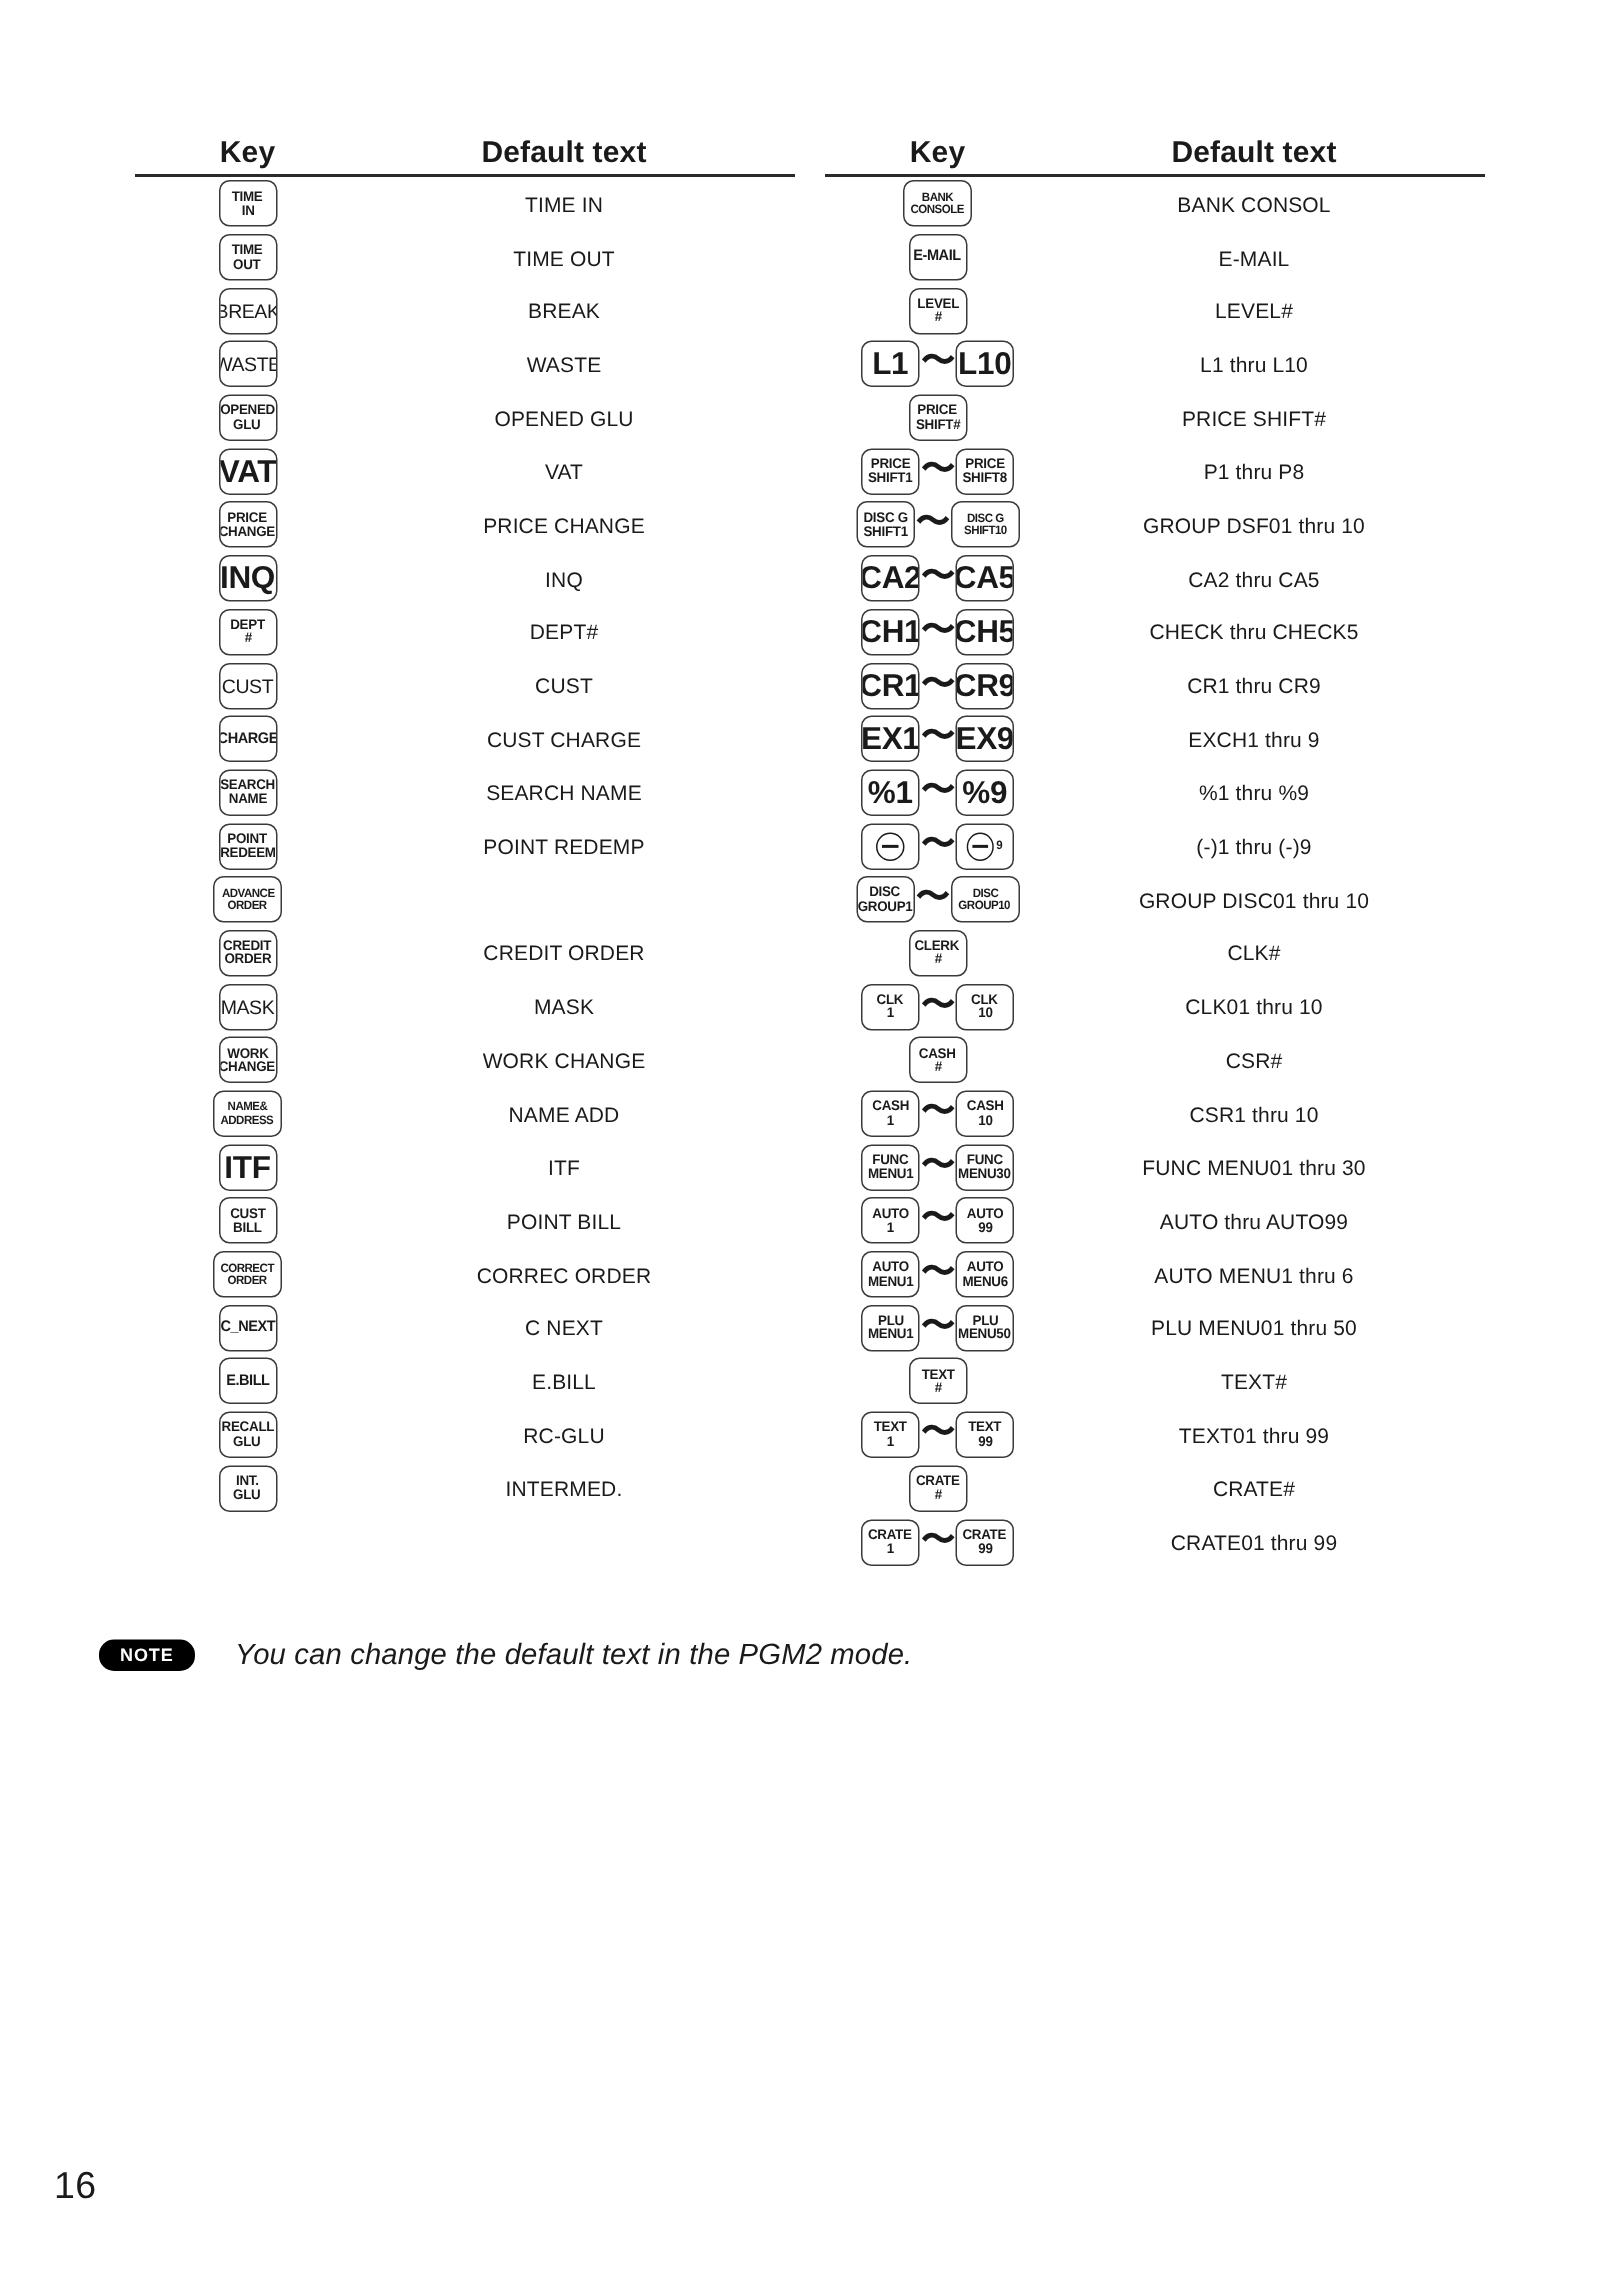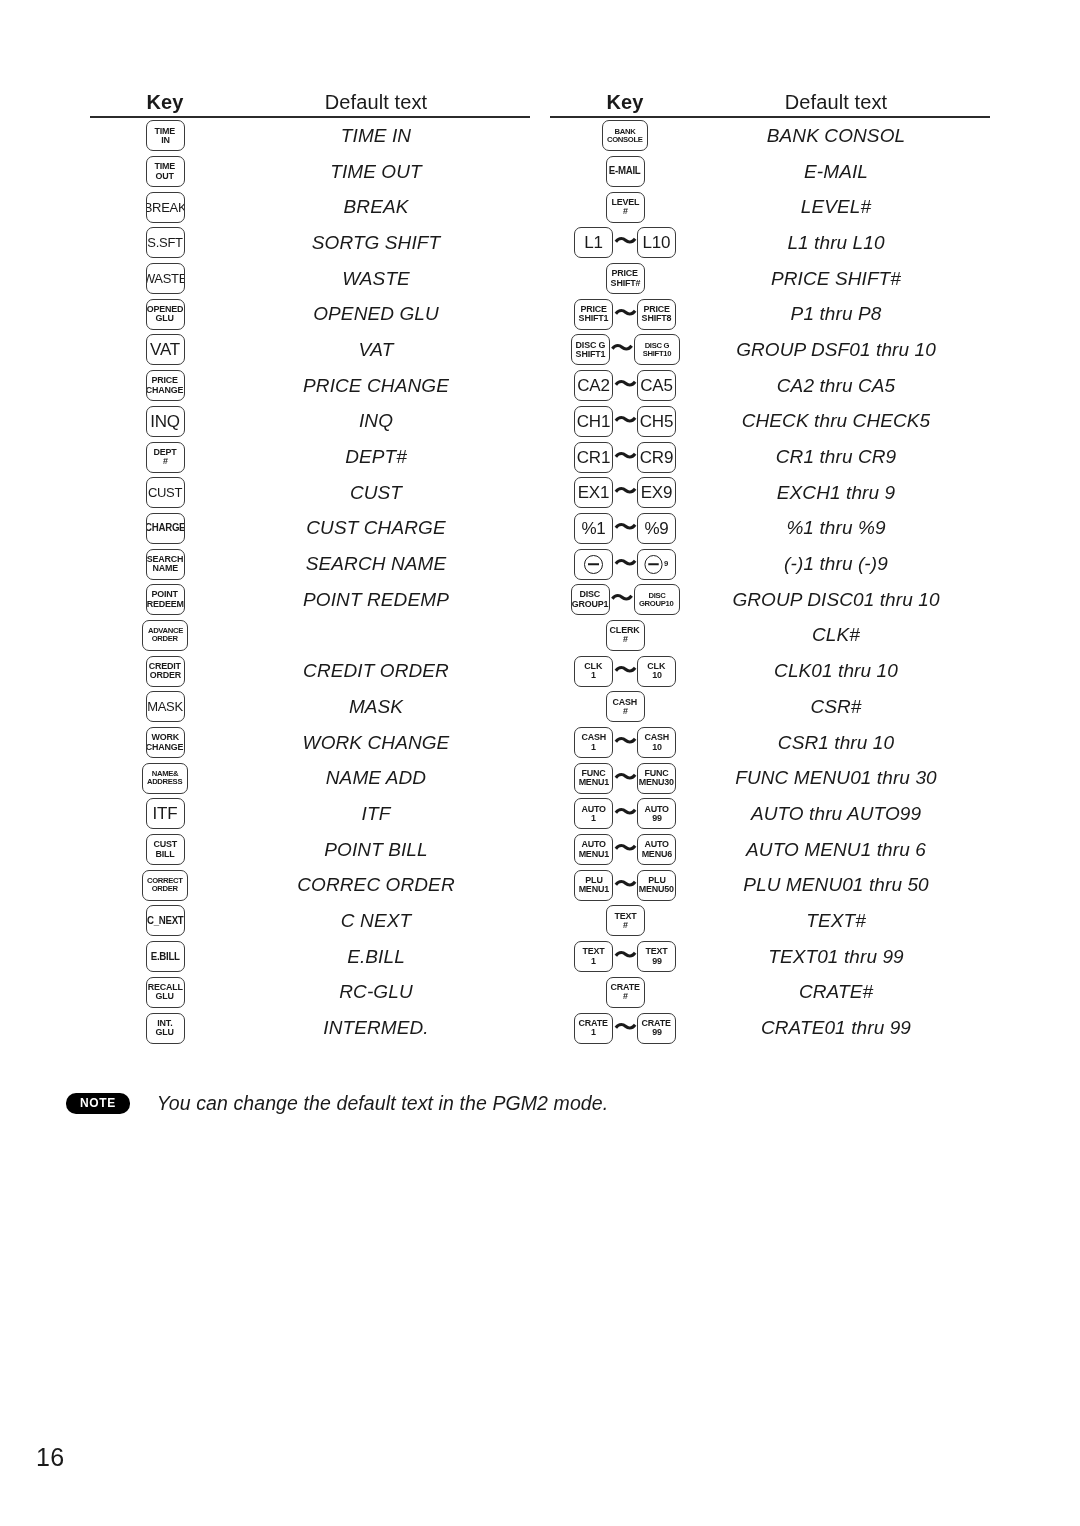--- a/index.html
+++ b/index.html
@@ -47,46 +47,45 @@
     width: 150px;
     text-align: center;
     font-size: 20px;
     font-weight: bold;
     letter-spacing: .1px;
   }
   .th-text {
     flex: 1;
     text-align: center;
     font-size: 20px;
-    font-weight: normal;
+    font-weight: bold;
     letter-spacing: .1px;
     padding-right: 18px;
   }
 
   
   .row {
     display: flex;
     align-items: center;
     height: 35.7px;
   }
   .cell-key {
     width: 150px;
     display: flex;
     align-items: center;
     justify-content: center;
     position: relative;
   }
   .cell-text {
     flex: 1;
     text-align: center;
-    font-size: 19px;
+    font-size: 14px;
     letter-spacing: .1px;
     padding-right: 18px;
     white-space: nowrap;
-    font-style: italic;
   }
 
   
   .col-right .cell-key { width: 150px; }
 
   .keypair {
     display: flex;
     align-items: center;
     gap: 1px;
   }
@@ -119,21 +118,21 @@
   .key span {
     display: block;
     text-align: center;
     white-space: nowrap;
   }
   
   .key.s2 span { font-size: 9.3px; font-weight: bold; letter-spacing: -.2px; transform: scaleX(.96); }
   
   .key.s1 span { font-size: 10.2px; font-weight: bold; letter-spacing: -.3px; transform: scaleX(.95); }
   
-  .key.big span { font-size: 17px; font-weight: normal; letter-spacing: -.2px; }
+  .key.big span { font-size: 21px; font-weight: bold; letter-spacing: -.2px; }
   .key.mid span { font-size: 13px; font-weight: normal; letter-spacing: -.3px; }
   
   .key.s3 span { font-size: 8.1px; font-weight: bold; letter-spacing: -.35px; transform: scaleX(.95); }
 
   .key.wide { width: 46px; }
 
   
   .key .circ {
     width: 17px;
     height: 17px;
@@ -226,28 +225,20 @@
             <div class="cell-key">
               <div class="key mid">
                 <span>BREAK</span>
               </div>
             </div>
             <div class="cell-text">BREAK</div>
           </div>
           <div class="row">
             <div class="cell-key">
               <div class="key mid">
-                <span>S.SFT</span>
-              </div>
-            </div>
-            <div class="cell-text">SORTG SHIFT</div>
-          </div>
-          <div class="row">
-            <div class="cell-key">
-              <div class="key mid">
                 <span>WASTE</span>
               </div>
             </div>
             <div class="cell-text">WASTE</div>
           </div>
           <div class="row">
             <div class="cell-key">
               <div class="key s2">
                 <span>OPENED</span>
                 <span>GLU</span>

